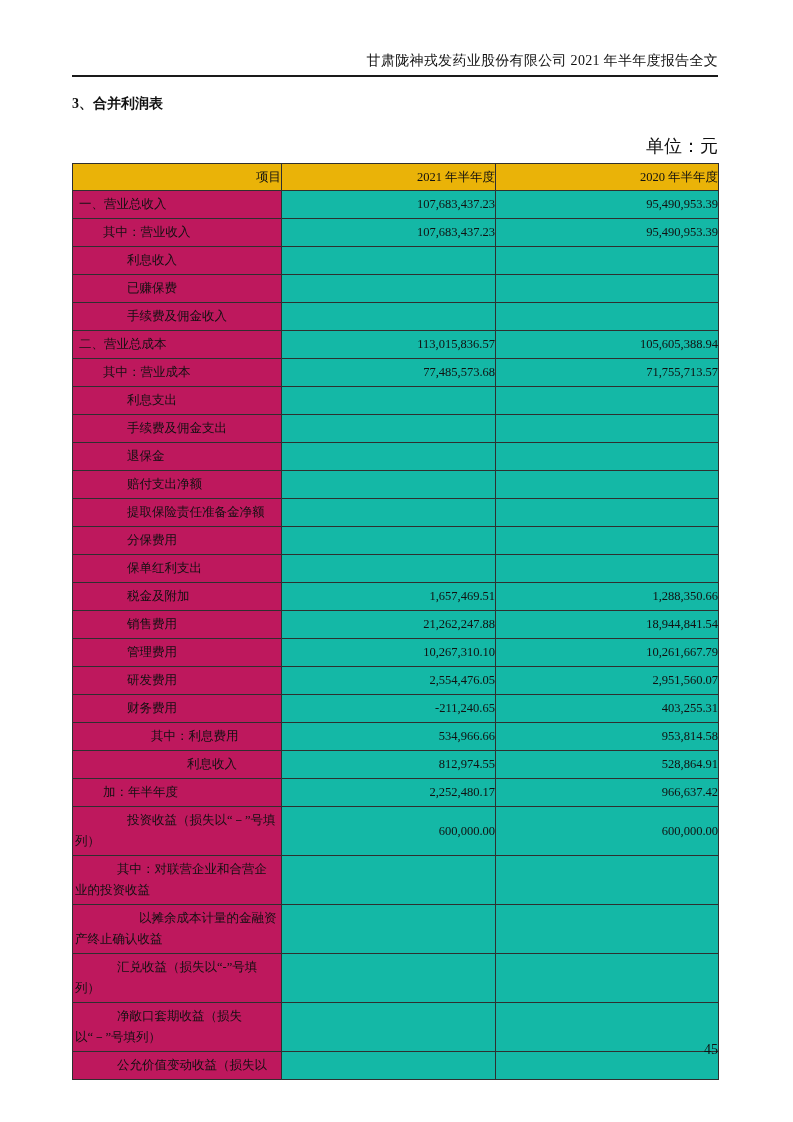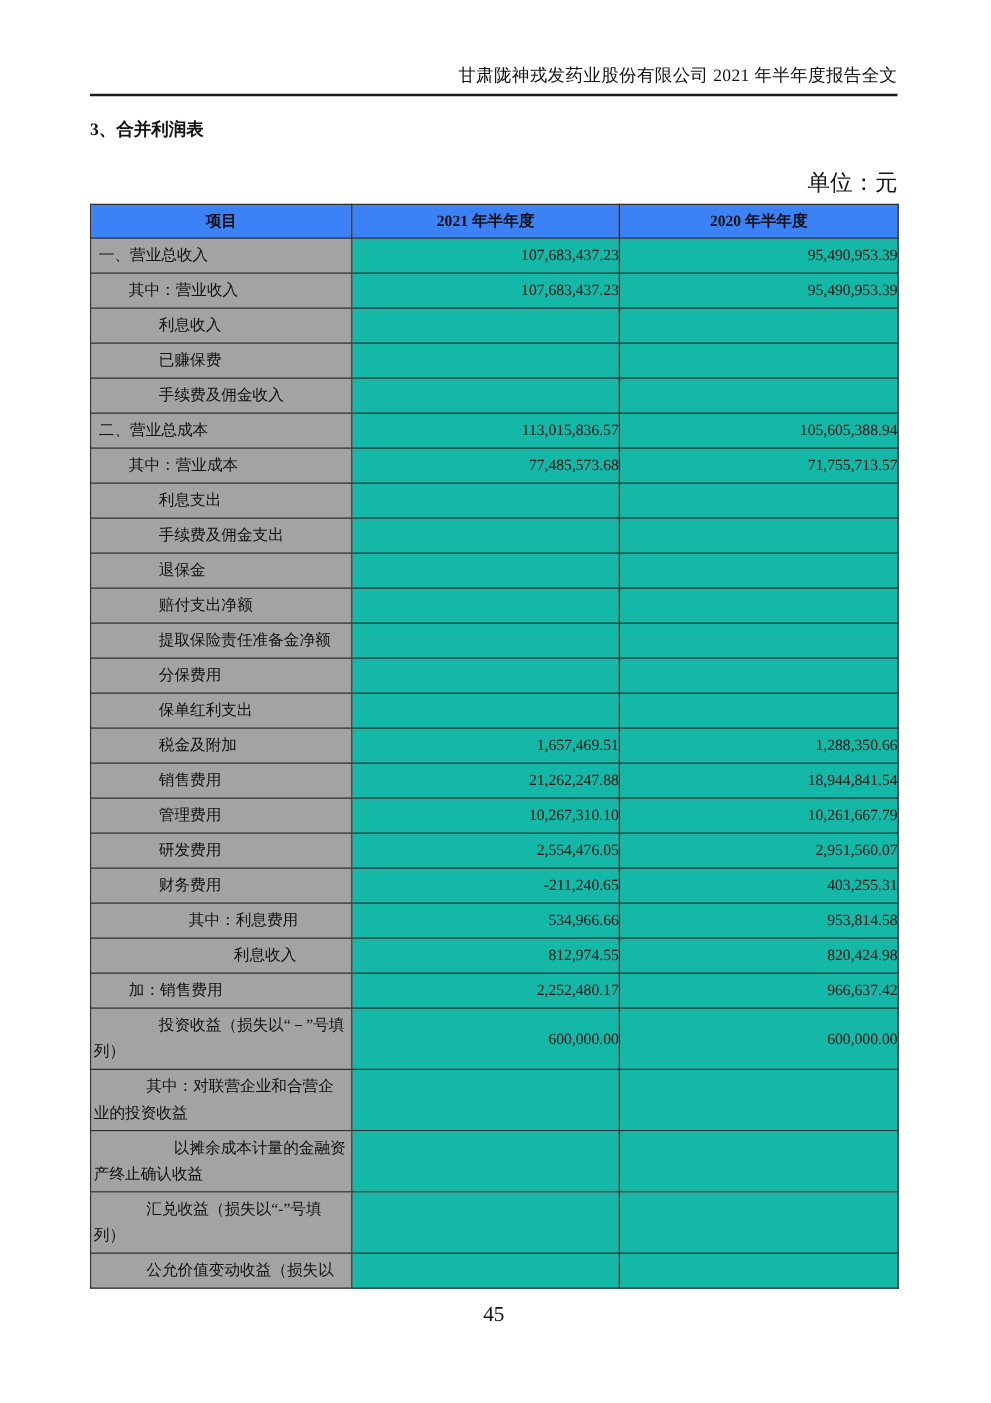--- a/index.html
+++ b/index.html
@@ -33,46 +33,46 @@
     border-collapse:collapse;
     font-size:12.5px;
   }
   table.statement th, table.statement td {
     border:1px solid #2f2f2f;
     padding:0;
     vertical-align:middle;
   }
   thead th {
     height:26px;
-    background:#3b82f6;
-    font-weight:bold;
-    text-align:center;
+    background:#eab308;
+    font-weight:normal;
+    text-align:right;
   }
   tbody tr { height:27px; }
-  td.c-label { background:#a3a3a3; }
+  td.c-label { background:#be185d; }
   td.c-num {
     background:#14b8a6;
     text-align:right;
     padding-right:7px;
   }
   .lbl {
     line-height:21px;
     padding:3px 2px;
     word-break:break-all;
   }
   .ind-0 { text-indent:4px; }
   .ind-1 { text-indent:28px; }
   .ind-2 { text-indent:52px; }
   .ind-3 { text-indent:76px; }
   .ind-4 { text-indent:112px; }
   .ind-5 { text-indent:42px; }
   .ind-6 { text-indent:64px; }
   .page-number {
     position:absolute; top:1042px; left:72px; width:646px;
-    text-align:center; font-size:17px;
+    text-align:right; font-size:14px;
   }
 </style>
 </head>
 <body>
 
 <div class="page">
 
   <div class="doc-header">甘肃陇神戎发药业股份有限公司 2021 年半年度报告全文</div>
 
   <div class="header-rule"></div>
@@ -233,25 +233,25 @@
             <div class="lbl ind-3">其中：利息费用</div>
           </td>
           <td class="c-num">534,966.66</td>
           <td class="c-num">953,814.58</td>
         </tr>
         <tr>
           <td class="c-label">
             <div class="lbl ind-4">利息收入</div>
           </td>
           <td class="c-num">812,974.55</td>
-          <td class="c-num">820,424.98</td>
-        </tr>
-        <tr>
-          <td class="c-label">
-            <div class="lbl ind-1">加：销售费用</div>
+          <td class="c-num">528,864.91</td>
+        </tr>
+        <tr>
+          <td class="c-label">
+            <div class="lbl ind-1">加：年半年度</div>
           </td>
           <td class="c-num">2,252,480.17</td>
           <td class="c-num">966,637.42</td>
         </tr>
         <tr>
           <td class="c-label">
             <div class="lbl ind-2">投资收益（损失以“－”号填列）</div>
           </td>
           <td class="c-num">600,000.00</td>
           <td class="c-num">600,000.00</td>
@@ -272,20 +272,27 @@
         </tr>
         <tr>
           <td class="c-label">
             <div class="lbl ind-5">汇兑收益（损失以“-”号填列）</div>
           </td>
           <td class="c-num"></td>
           <td class="c-num"></td>
         </tr>
         <tr>
           <td class="c-label">
+            <div class="lbl ind-5">净敞口套期收益（损失以“－”号填列）</div>
+          </td>
+          <td class="c-num"></td>
+          <td class="c-num"></td>
+        </tr>
+        <tr>
+          <td class="c-label">
             <div class="lbl ind-5">公允价值变动收益（损失以</div>
           </td>
           <td class="c-num"></td>
           <td class="c-num"></td>
         </tr>
       </tbody>
   </table>
 
   <div class="page-number">45</div>
 

